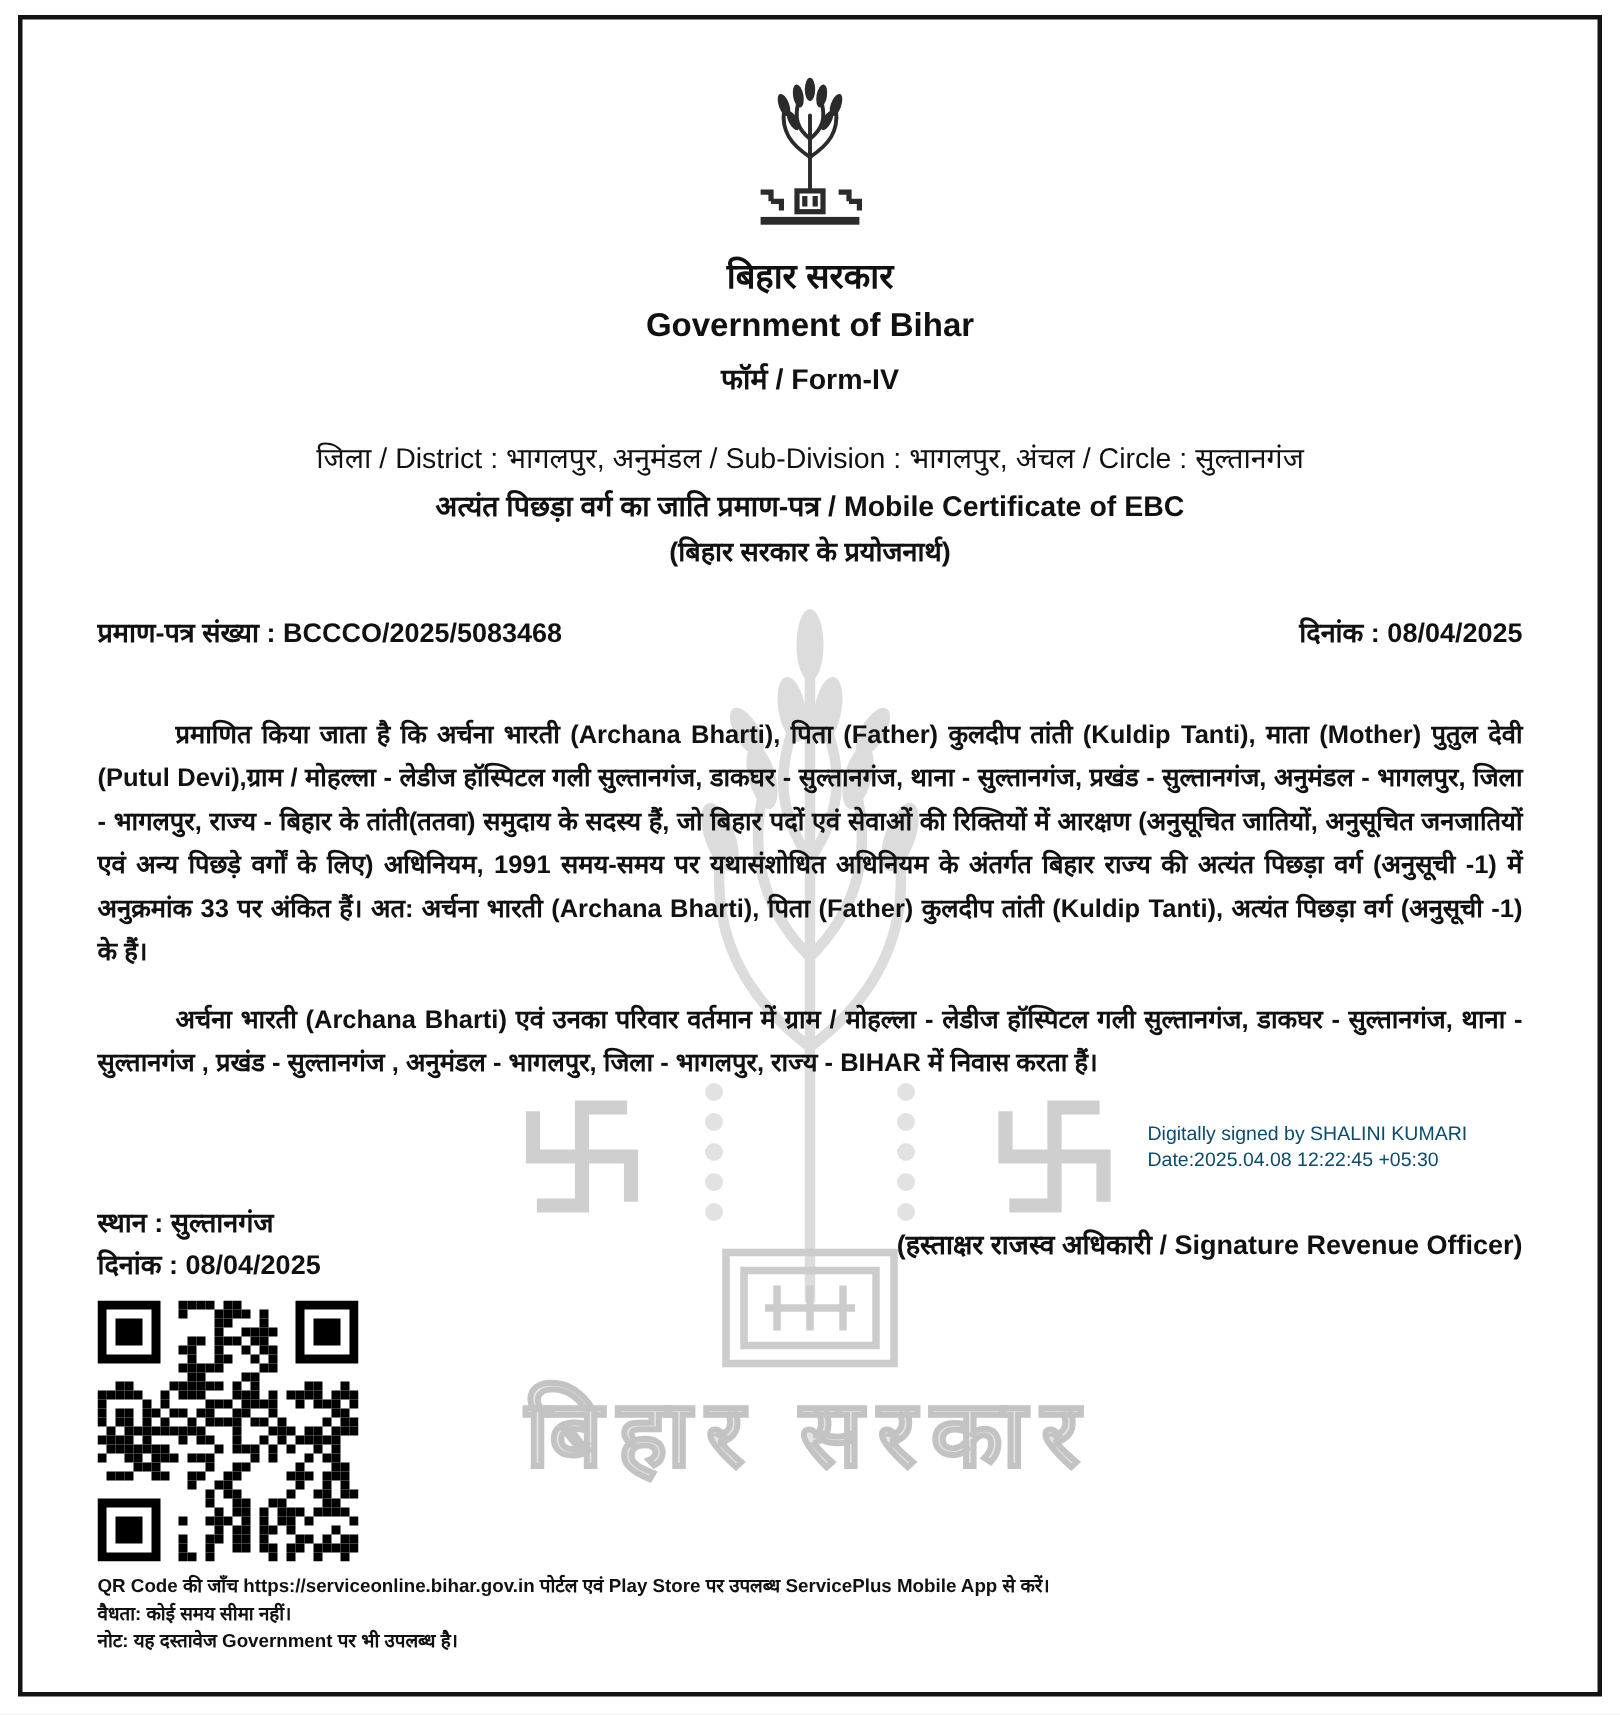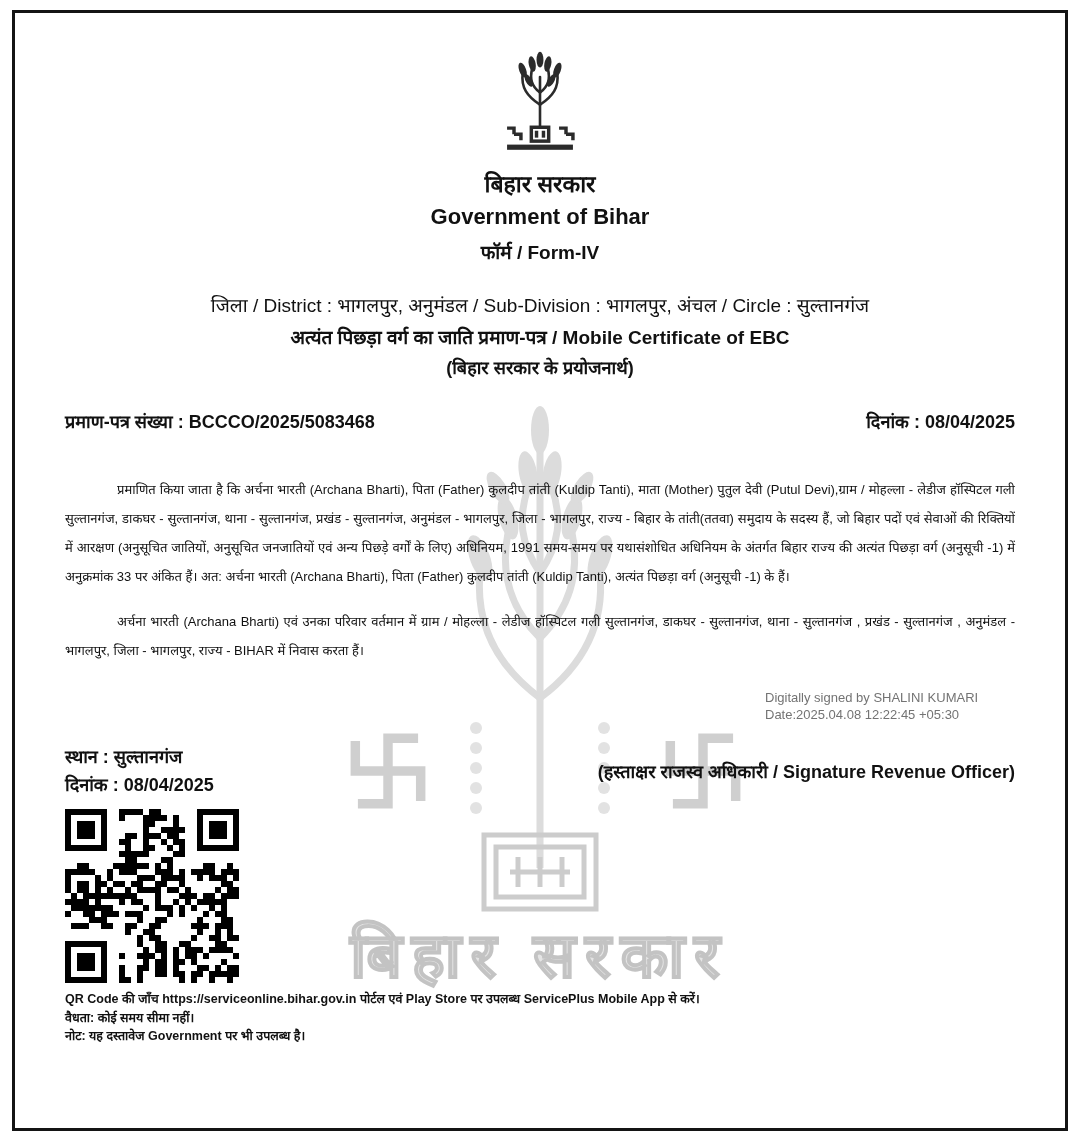--- a/index.html
+++ b/index.html
@@ -27,24 +27,24 @@
   
   .content { position:relative; z-index:1; padding:0 50px; }
   .logo { display:block; margin:38px auto 0; width:104px; height:104px; }
   .org-hindi   { margin-top:12px; text-align:center; font-size:23px; font-weight:bold; }
   .org-english { margin-top:5px;  text-align:center; font-size:22px; font-weight:bold; }
   .form-line   { margin-top:9px;  text-align:center; font-size:19px; font-weight:bold; }
   .district-line { margin-top:27px; text-align:center; font-size:19px; font-weight:normal; }
   .cert-title    { margin-top:6px;  text-align:center; font-size:19px; font-weight:bold; }
   .purpose-line  { margin-top:5px;  text-align:center; font-size:18px; font-weight:bold; }
   .meta-row { margin-top:30px; display:flex; justify-content:space-between; font-size:18px; font-weight:bold; }
-  .para { margin-top:16px; font-size:13px; font-weight:normal; line-height:29px; text-align:justify; text-indent:52px; }
+  .para { margin-top:16px; font-size:17px; font-weight:bold; line-height:29px; text-align:justify; text-indent:52px; }
   .para.first { margin-top:42px; }
   .digsig-row { margin-top:24px; display:flex; justify-content:flex-end; }
-  .digsig { width:250px; font-size:13px; font-weight:normal; color:#737373; line-height:17px; }
+  .digsig { width:250px; font-size:13px; font-weight:normal; color:#0c4a6e; line-height:17px; }
   .place-row { margin-top:20px; display:flex; justify-content:space-between; align-items:center; }
   .place-col { font-size:18px; font-weight:bold; line-height:28px; }
   .sign-line { font-size:18px; font-weight:bold; }
   .qr-block { margin-top:10px; width:174px; height:174px; }
   .qr-block svg { display:block; }
   .footer { margin-top:7px; font-size:12.5px; font-weight:bold; line-height:18.5px; }
 </style>
 </head>
 <body>
 

